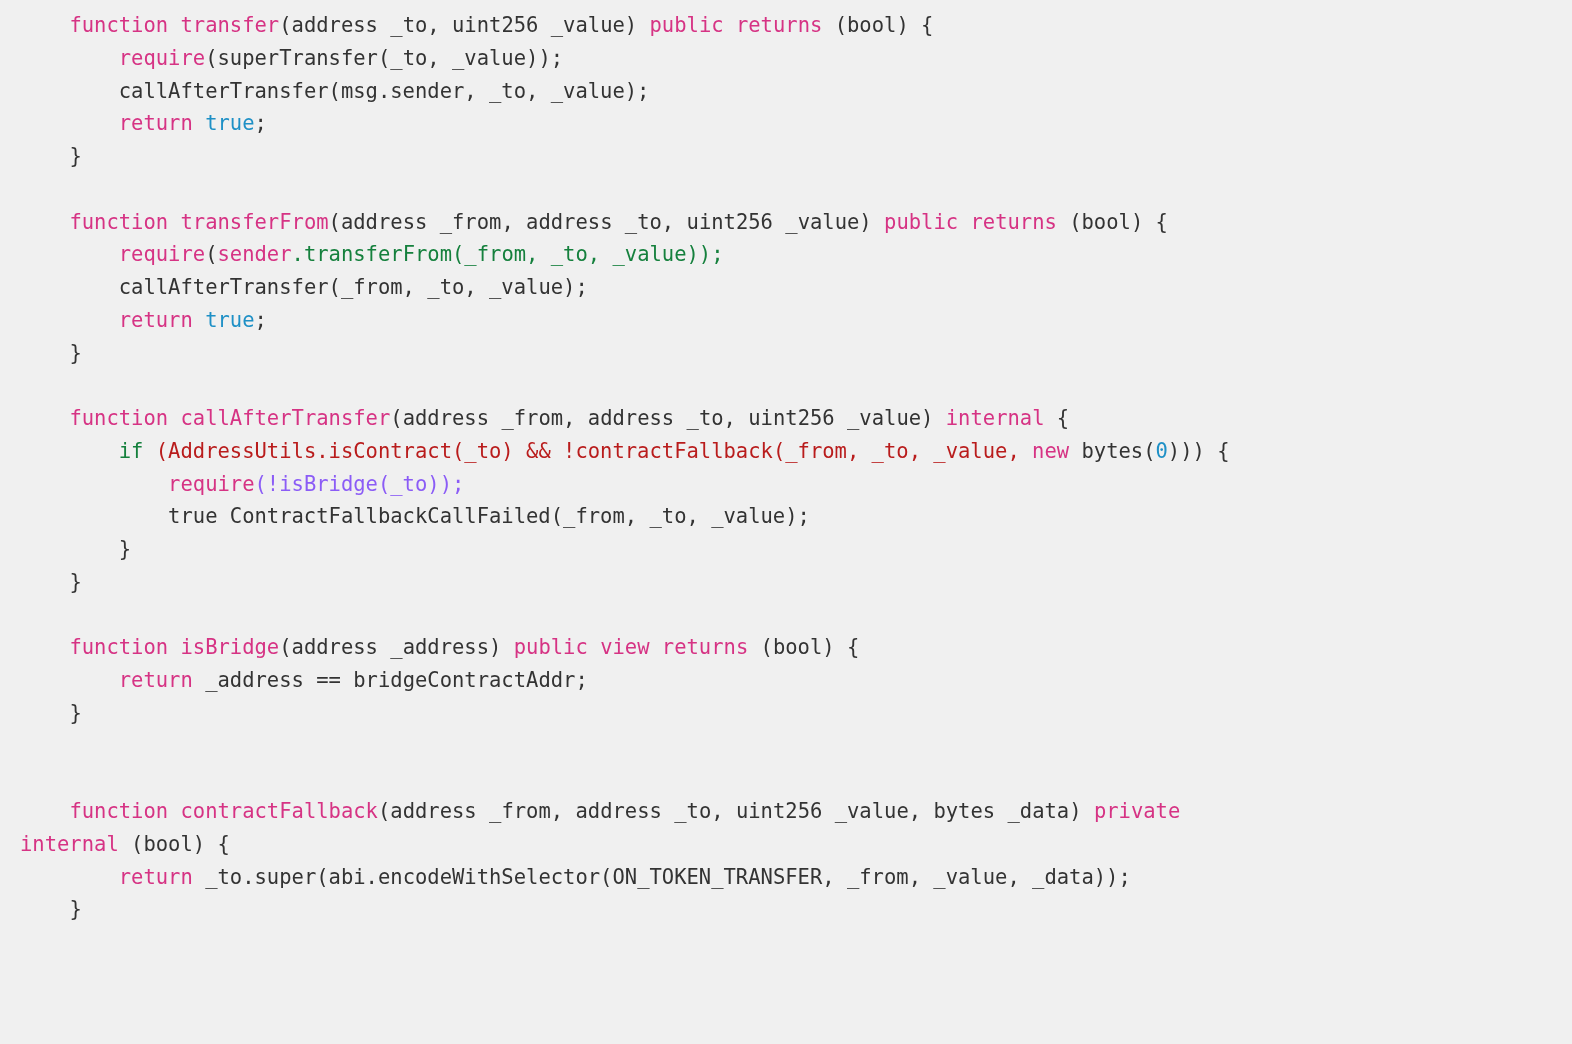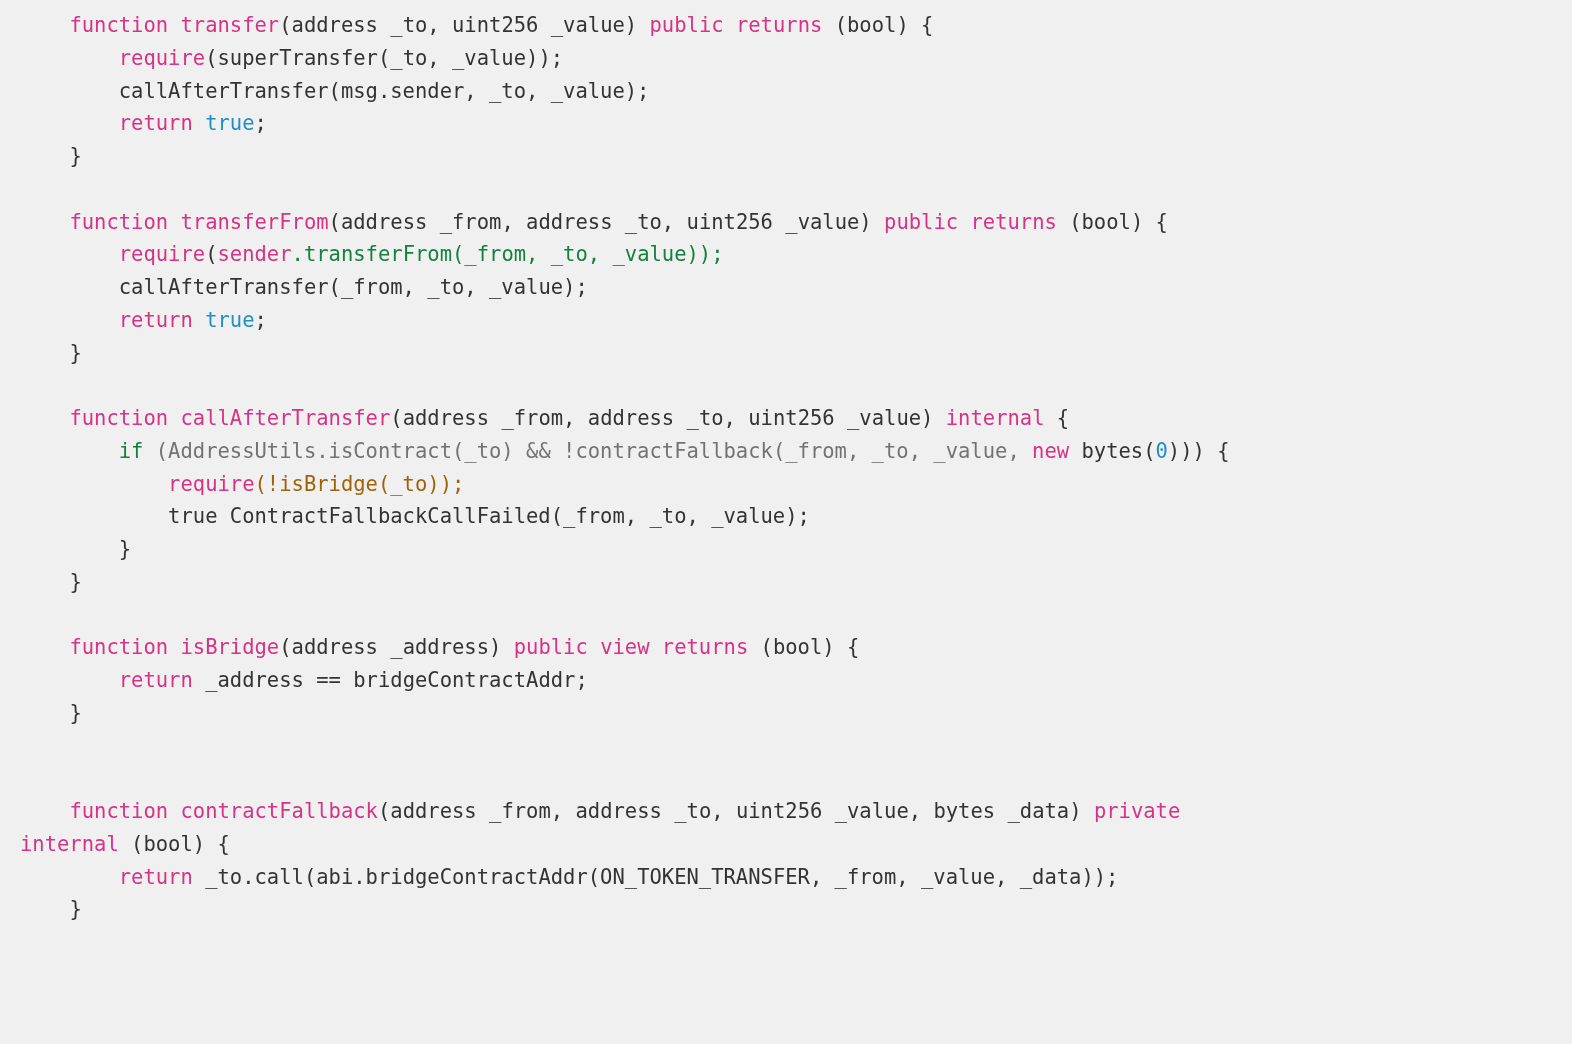--- a/index.html
+++ b/index.html
@@ -26,27 +26,27 @@
         <span style="color:#d63384">return </span><span style="color:#1e90c6">true</span><span style="color:#333333">;</span>
     <span style="color:#333333">}</span>
 
     <span style="color:#d63384">function </span><span style="color:#d63384">transferFrom</span><span style="color:#333333">(</span><span style="color:#333333">address</span><span style="color:#333333"> _from, </span><span style="color:#333333">address</span><span style="color:#333333"> _to, </span><span style="color:#333333">uint256</span><span style="color:#333333"> _value) </span><span style="color:#d63384">public returns</span><span style="color:#333333"> (</span><span style="color:#333333">bool</span><span style="color:#333333">) {</span>
         <span style="color:#d63384">require</span><span style="color:#333333">(</span><span style="color:#d63384">sender</span><span style="color:#15803d">.transferFrom(_from, _to, _value));</span>
         <span style="color:#333333">callAfterTransfer(_from, _to, _value);</span>
         <span style="color:#d63384">return </span><span style="color:#1e90c6">true</span><span style="color:#333333">;</span>
     <span style="color:#333333">}</span>
 
     <span style="color:#d63384">function </span><span style="color:#d63384">callAfterTransfer</span><span style="color:#333333">(</span><span style="color:#333333">address</span><span style="color:#333333"> _from, </span><span style="color:#333333">address</span><span style="color:#333333"> _to, </span><span style="color:#333333">uint256</span><span style="color:#333333"> _value) </span><span style="color:#d63384">internal</span><span style="color:#333333"> {</span>
-        <span style="color:#15803d">if</span><span style="color:#737373"> (AddressUtils.isContract(_to) &amp;&amp; !contractFallback(_from, _to, _value, </span><span style="color:#d63384">new</span><span style="color:#333333"> bytes(</span><span style="color:#1e90c6">0</span><span style="color:#333333">))) {</span>
-            <span style="color:#d63384">require</span><span style="color:#a16207">(!isBridge(_to));</span>
+        <span style="color:#15803d">if</span><span style="color:#b91c1c"> (AddressUtils.isContract(_to) &amp;&amp; !contractFallback(_from, _to, _value, </span><span style="color:#d63384">new</span><span style="color:#333333"> bytes(</span><span style="color:#1e90c6">0</span><span style="color:#333333">))) {</span>
+            <span style="color:#d63384">require</span><span style="color:#8b5cf6">(!isBridge(_to));</span>
             <span style="color:#333333">true ContractFallbackCallFailed(_from, _to, _value);</span>
         <span style="color:#333333">}</span>
     <span style="color:#333333">}</span>
 
     <span style="color:#d63384">function </span><span style="color:#d63384">isBridge</span><span style="color:#333333">(</span><span style="color:#333333">address</span><span style="color:#333333"> _address) </span><span style="color:#d63384">public view returns</span><span style="color:#333333"> (</span><span style="color:#333333">bool</span><span style="color:#333333">) {</span>
         <span style="color:#d63384">return</span><span style="color:#333333"> _address == bridgeContractAddr;</span>
     <span style="color:#333333">}</span>
 
 
     <span style="color:#d63384">function </span><span style="color:#d63384">contractFallback</span><span style="color:#333333">(</span><span style="color:#333333">address</span><span style="color:#333333"> _from, </span><span style="color:#333333">address</span><span style="color:#333333"> _to, </span><span style="color:#333333">uint256</span><span style="color:#333333"> _value, </span><span style="color:#333333">bytes</span><span style="color:#333333"> _data) </span><span style="color:#d63384">private</span>
 <span style="color:#d63384">internal</span><span style="color:#333333"> (</span><span style="color:#333333">bool</span><span style="color:#333333">) {</span>
-        <span style="color:#d63384">return</span><span style="color:#333333"> _to.call(abi.bridgeContractAddr(ON_TOKEN_TRANSFER, _from, _value, _data));</span>
+        <span style="color:#d63384">return</span><span style="color:#333333"> _to.super(abi.encodeWithSelector(ON_TOKEN_TRANSFER, _from, _value, _data));</span>
     <span style="color:#333333">}</span></code></div>
 
 </body></html>

